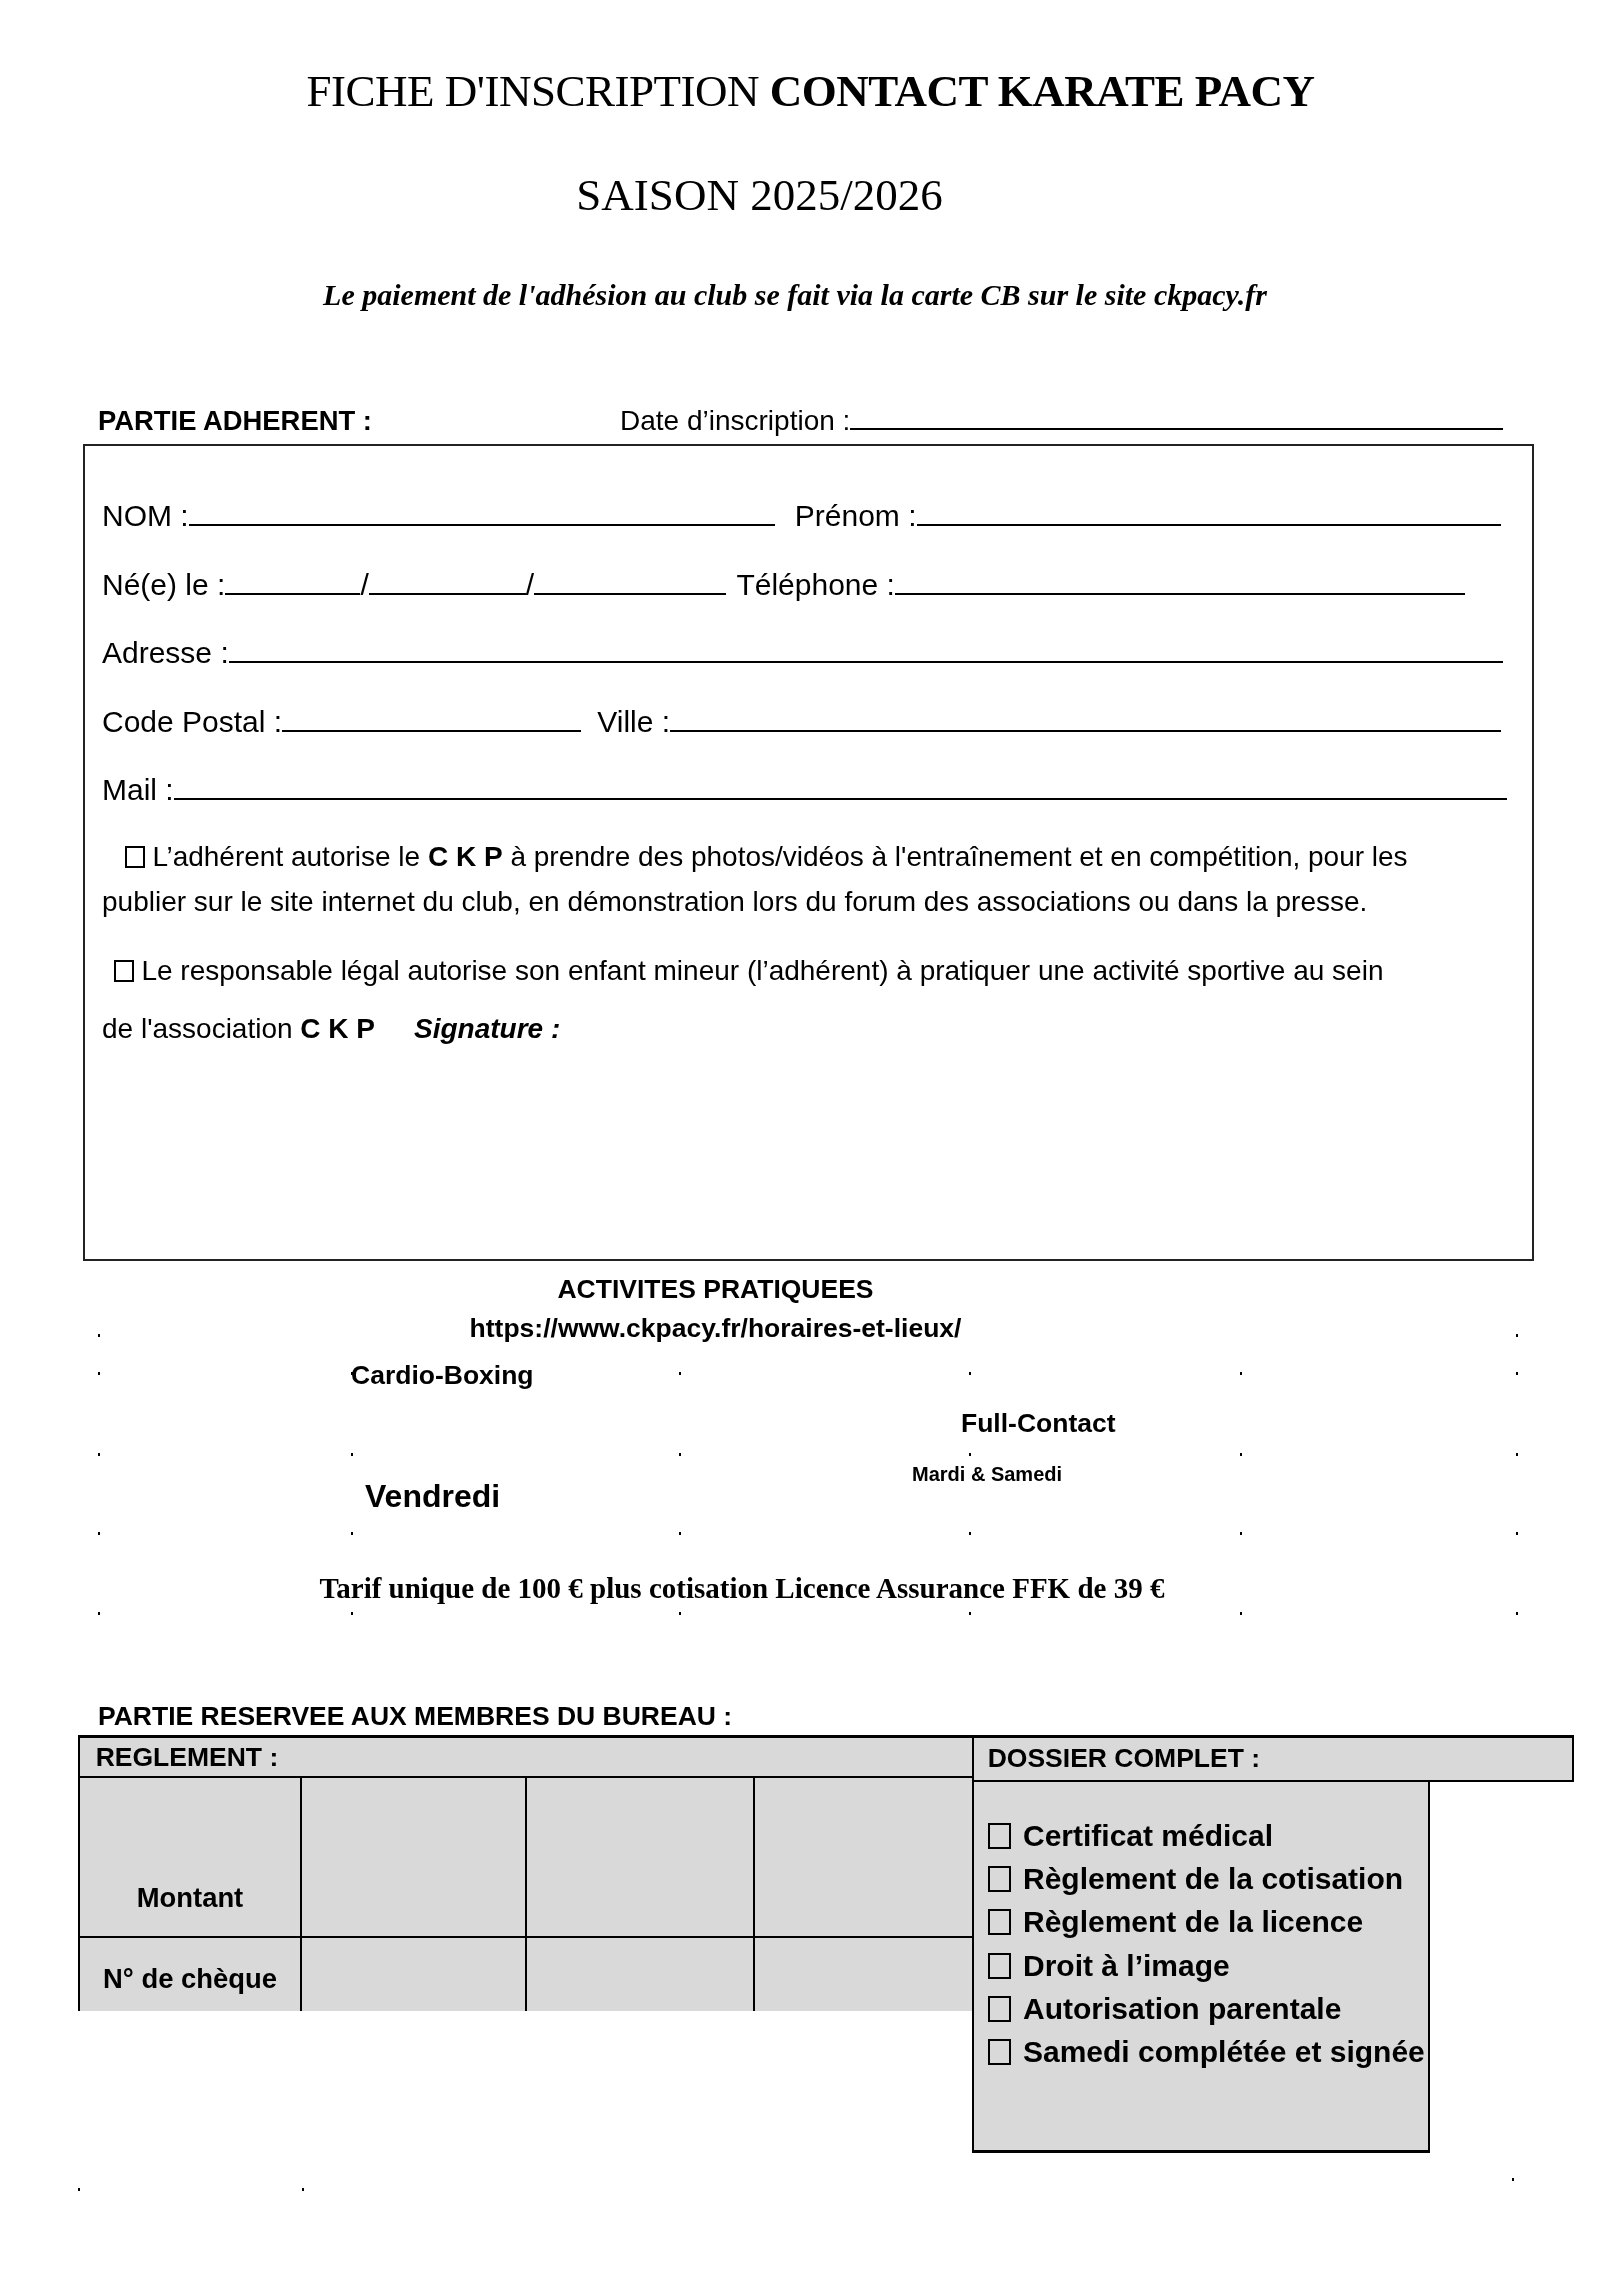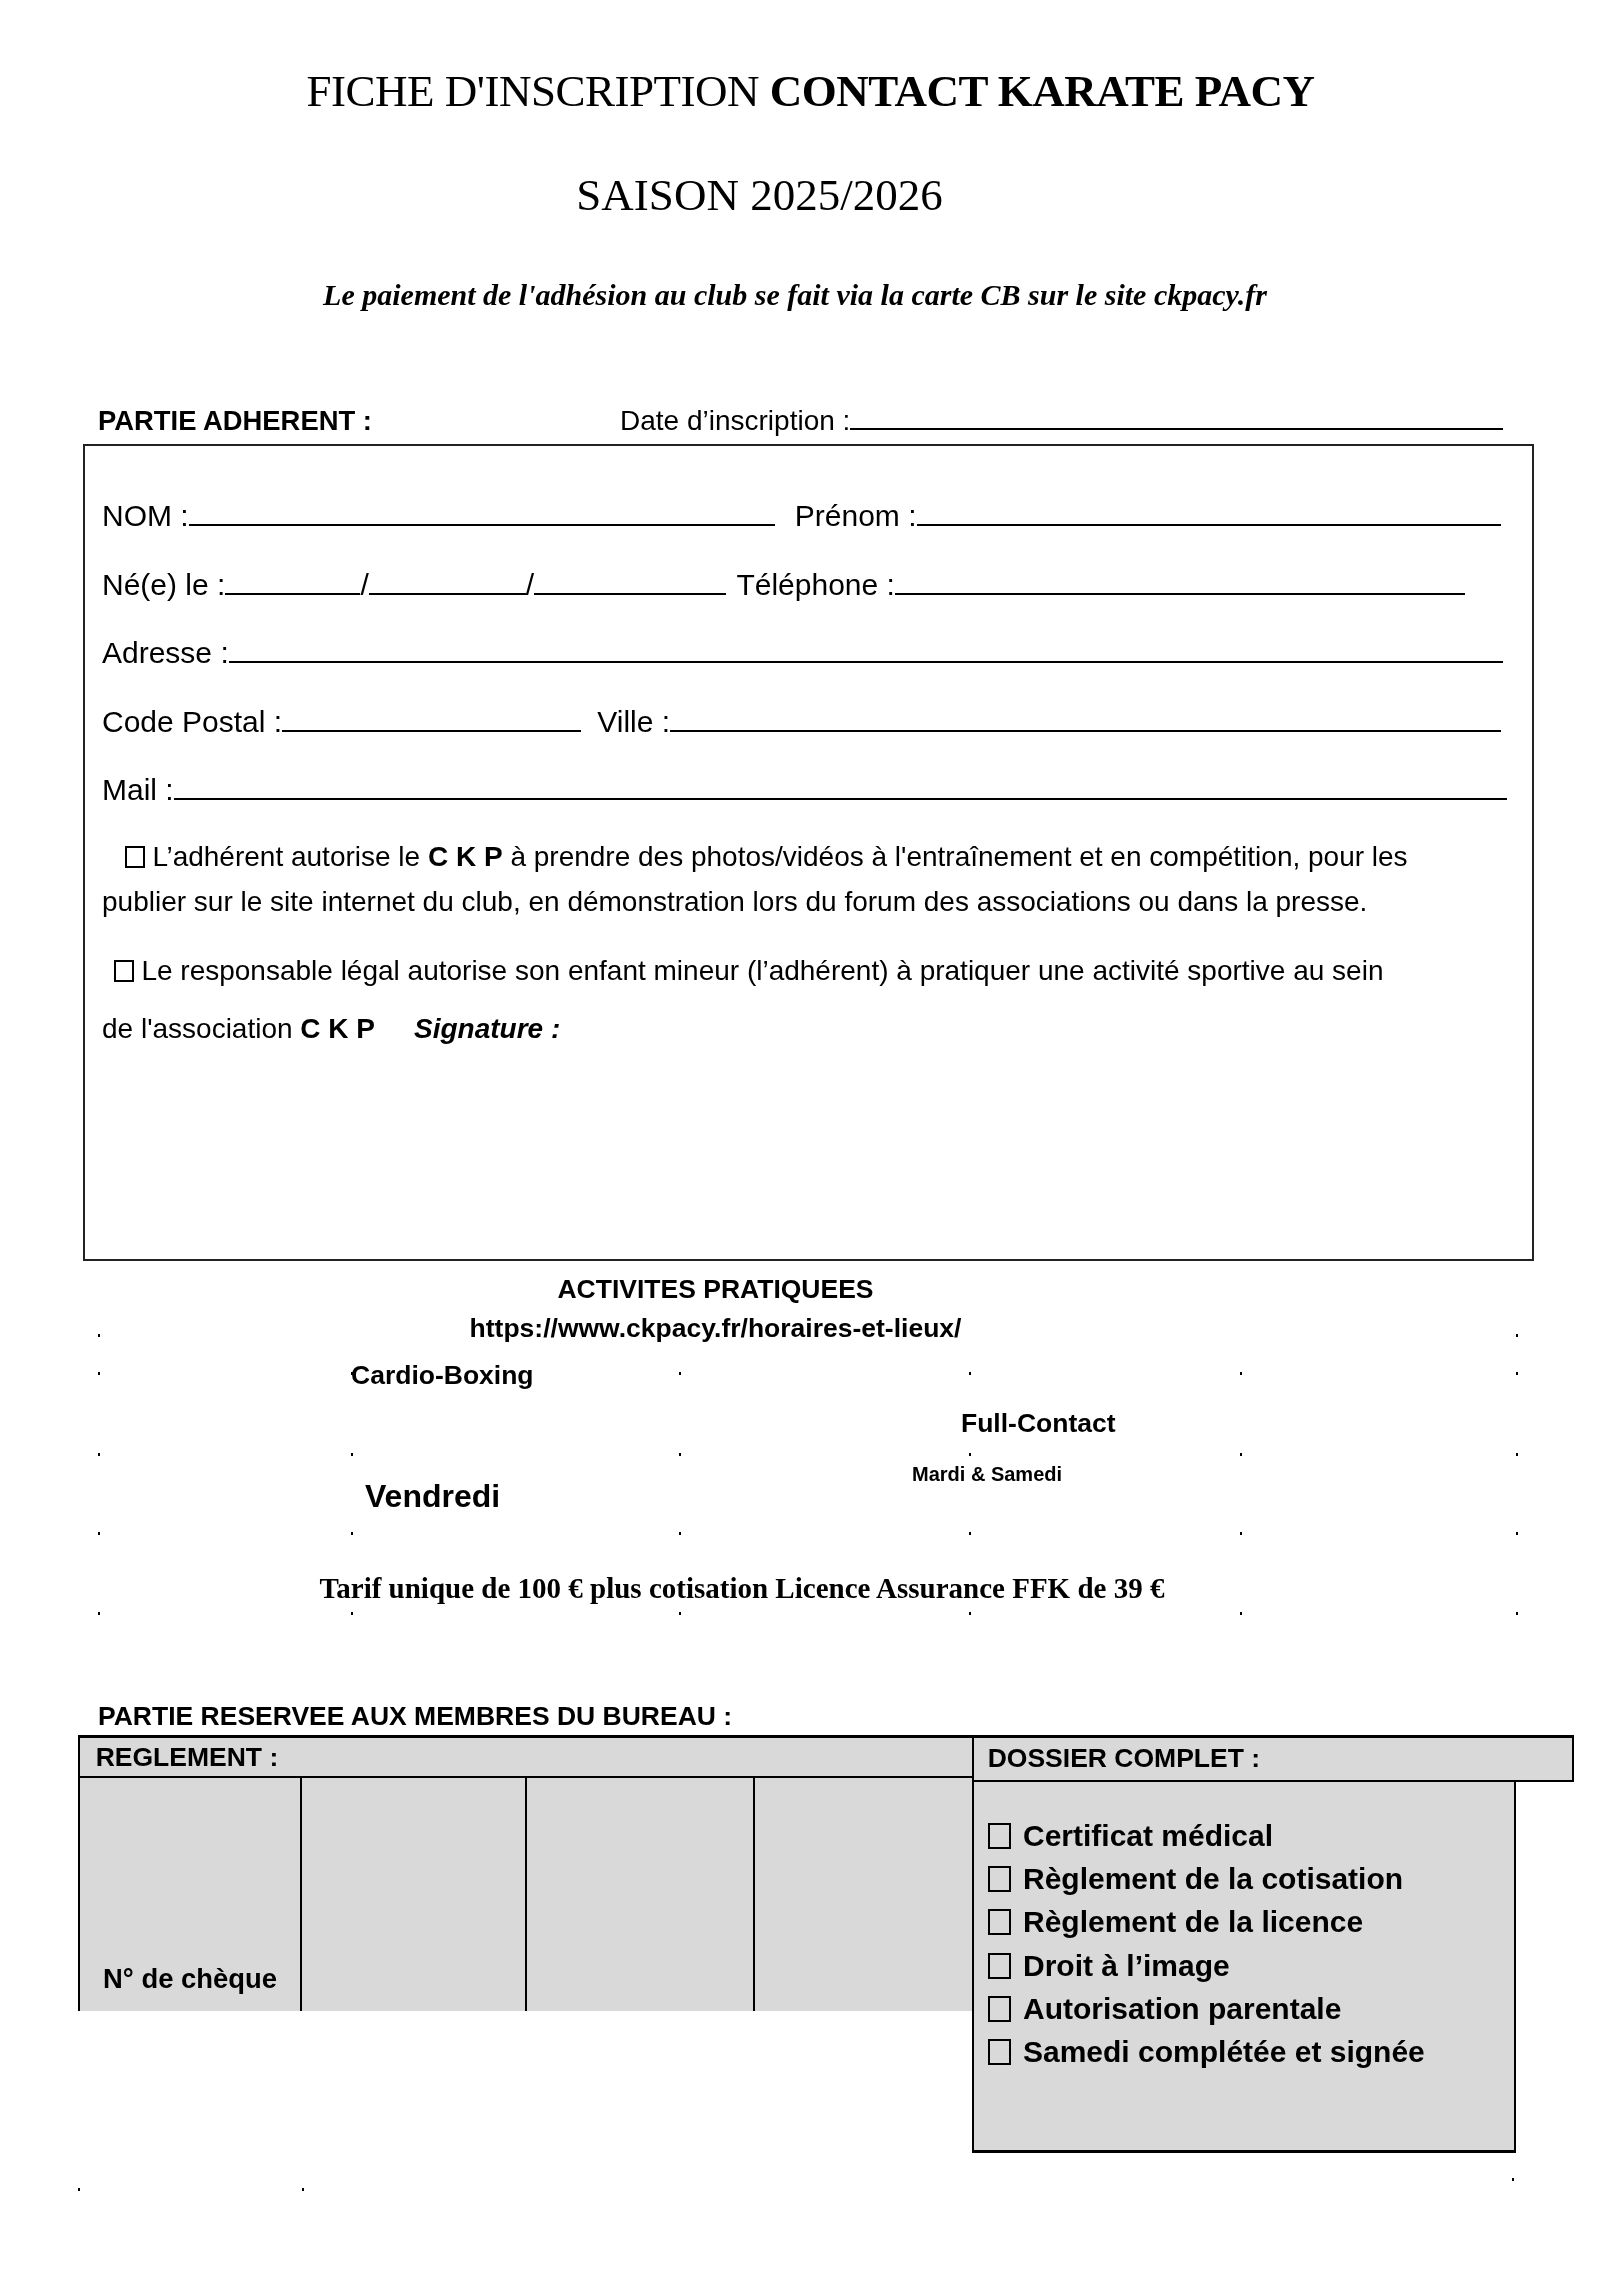--- a/index.html
+++ b/index.html
@@ -40,21 +40,21 @@
   .rt-header span { position:absolute; left:15.7px; top:3.9px; font-size:26.5px; font-weight:bold; }
   .rt-body { position:absolute; left:0; top:43px; width:895px; height:233px; background:#d9d9d9; border-left:2.9px solid #000; box-sizing:border-box; }
   .rt-row { position:absolute; left:0; width:892px; border-bottom:2.9px solid #000; box-sizing:border-box; }
   .rt-row.last { border-bottom:none; }
   .rt-label { position:absolute; left:0; width:220px; text-align:center; font-size:27.4px; font-weight:bold; line-height:35px; }
   .rt-vline { position:absolute; top:0; width:2px; background:#000; height:100%; }
 
   #dossier { position:absolute; left:972px; top:1735px; width:541px; height:419px; }
   .dos-header { position:absolute; left:0; top:0; width:602px; height:47px; background:#d9d9d9; border-top:3.9px solid #000; border-left:2.9px solid #000; border-right:2.9px solid #000; border-bottom:2.9px solid #000; box-sizing:border-box; }
   .dos-header span { position:absolute; left:13.7px; top:4.9px; font-size:26.5px; font-weight:bold; }
-  .dos-body { position:absolute; left:0; top:47px; width:544px; height:371px; background:#d9d9d9; border-left:2.9px solid #000; border-right:2.9px solid #000; border-bottom:3.9px solid #000; box-sizing:border-box; }
+  .dos-body { position:absolute; left:0; top:47px; width:458px; height:371px; background:#d9d9d9; border-left:2.9px solid #000; border-right:2.9px solid #000; border-bottom:3.9px solid #000; box-sizing:border-box; }
   .dos-item { position:absolute; left:13.7px; font-size:30px; font-weight:bold; white-space:nowrap; }
   .dos-item .chk { width:23.5px; height:25.5px; border:2.5px solid #000; background:transparent; margin-right:11.8px; vertical-align:-2.9px; }
 </style>
 </head>
 <body>
 
 <div id="title" class="abs serif"><span>FICHE D'INSCRIPTION</span> <b>CONTACT KARATE PACY</b></div>
 <div id="season" class="abs serif">SAISON 2025/2026</div>
 <div id="note" class="abs serif">Le paiement de l'adhésion au club se fait via la carte CB sur le site  ckpacy.fr</div>
 
@@ -137,20 +137,26 @@
 <div class="dot" style="left:302px;top:2188px;"></div>
 <div class="dot" style="left:1512px;top:2178px;"></div>
 
 <div id="partie-bureau" class="abs sans">PARTIE RESERVEE AUX MEMBRES DU BUREAU :</div>
 
 <div id="reglement-table">
   <div class="rt-header">
       <span>REGLEMENT :</span>
     </div>
   <div class="rt-body">
+    <div class="rt-row" style="top:80px; height:80px;">
+      <div class="rt-label" style="top:21.6px;">Montant</div>
+      <div class="abs" style="left:222px;top:0;width:222px;height:77px;"></div>
+      <div class="abs" style="left:448px;top:0;width:223px;height:77px;"></div>
+      <div class="abs" style="left:676px;top:0;width:214px;height:77px;"></div>
+    </div>
     <div class="rt-row last" style="top:161px; height:73px;">
       <div class="rt-label" style="top:21.6px;">N° de chèque</div>
       <div class="abs" style="left:222px;top:0;width:222px;height:73px;"></div>
       <div class="abs" style="left:448px;top:0;width:223px;height:73px;"></div>
       <div class="abs" style="left:676px;top:0;width:214px;height:73px;"></div>
     </div>
     <div class="rt-vline" style="left:220px;"></div>
     <div class="rt-vline" style="left:445px;"></div>
     <div class="rt-vline" style="left:673px;"></div>
   </div>

